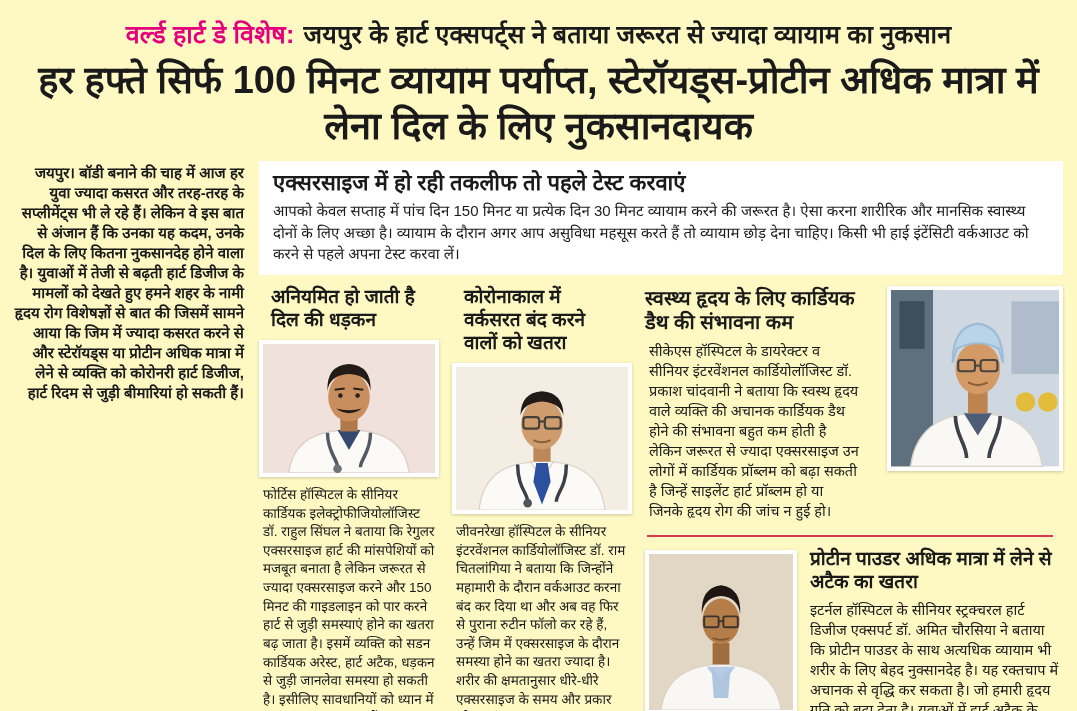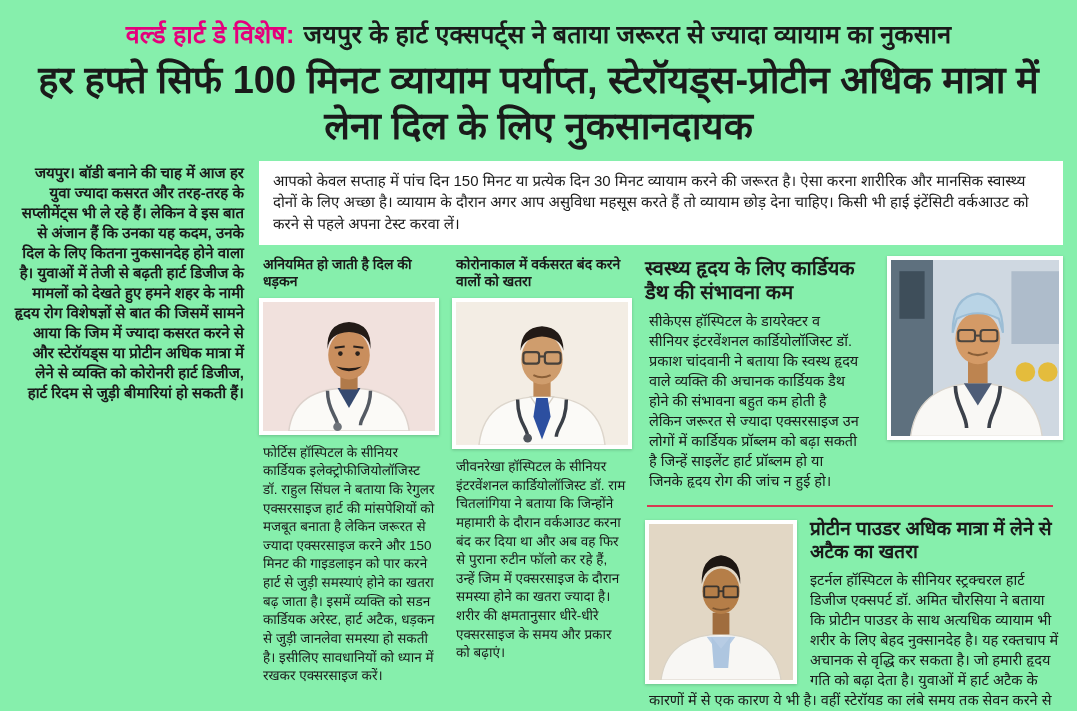--- a/index.html
+++ b/index.html
@@ -1,19 +1,19 @@
 <!DOCTYPE html>
 <html lang="hi"><head>
 <meta charset="utf-8">
 <style>
   * { box-sizing: border-box; }
   html,body { margin:0; padding:0; background:#ffffff; }
   .page {
     width:1077px; height:711px; overflow:hidden;
-    background:#86efac;
+    background:#fef9c3;
     font-family:"Liberation Sans", sans-serif;
     color:#1a1a1a;
     padding:8px 14px 10px;
   }
   
   .kicker {
     text-align:center; font-size:25px; font-weight:bold;
     margin-top:8px; letter-spacing:.2px;
   }
   .kicker-hl { color:#e4007c; margin-right:9px; }
@@ -31,21 +31,21 @@
   }
   .intro p { margin:2px 0 0; }
   .main { flex:1; min-width:0; }
 
   .advice-box { background:#ffffff; padding:9px 14px 11px; margin-bottom:11px; }
   .advice-box h2 { margin:0 0 5px; font-size:22px; line-height:1.15; }
   .advice-box p { margin:0; font-size:15px; line-height:1.42; }
 
   .cols { display:flex; gap:13px; }
   .col { flex:none; width:180px; }
-  .col h3 { margin:0 4px 8px; font-size:14px; line-height:1.2; }
+  .col h3 { margin:0 12px 8px; font-size:19px; line-height:1.2; }
   .body-text { margin:4px; font-size:13.5px; line-height:1.38; }
 
   .photo {
     background:#ffffff; padding:4px; margin:0 0 9px;
     box-shadow:0 1px 3px rgba(0,0,0,.2);
   }
   .photo svg { display:block; width:100%; height:auto; }
 
   .right-stack { flex:1; min-width:0; }
   .a3-row { display:flex; gap:23px; }
@@ -71,20 +71,21 @@
 
   <div class="content">
 
     <aside class="intro">
       <p>जयपुर। बॉडी बनाने की चाह में आज हर युवा ज्यादा कसरत और तरह-तरह के सप्लीमेंट्स भी ले रहे हैं। लेकिन वे इस बात से अंजान हैं कि उनका यह कदम, उनके दिल के लिए कितना नुकसानदेह होने वाला है। युवाओं में तेजी से बढ़ती हार्ट डिजीज के मामलों को देखते हुए हमने शहर के नामी हृदय रोग विशेषज्ञों से बात की जिसमें सामने आया कि जिम में ज्यादा कसरत करने से और स्टेरॉयड्स या प्रोटीन अधिक मात्रा में लेने से व्यक्ति को कोरोनरी हार्ट डिजीज, हार्ट रिदम से जुड़ी बीमारियां हो सकती हैं।</p>
     </aside>
 
     <div class="main">
 
       <section class="advice-box">
+        <h2>एक्सरसाइज में हो रही तकलीफ तो पहले टेस्ट करवाएं</h2>
         <p>आपको केवल सप्ताह में पांच दिन 150 मिनट या प्रत्येक दिन 30 मिनट व्यायाम करने की जरूरत है। ऐसा करना शारीरिक और मानसिक स्वास्थ्य दोनों के लिए अच्छा है। व्यायाम के दौरान अगर आप असुविधा महसूस करते हैं तो व्यायाम छोड़ देना चाहिए। किसी भी हाई इंटेंसिटी वर्कआउट को करने से पहले अपना टेस्ट करवा लें।</p>
       </section>
 
       <div class="cols">
 
         <section class="col">
           <h3>अनियमित हो जाती है दिल की धड़कन</h3>
           <figure class="photo" style="margin:0 0 9px;">
             <svg viewBox="0 0 120 90">
               <rect width="120" height="90" fill="#f1e1dd"></rect>

